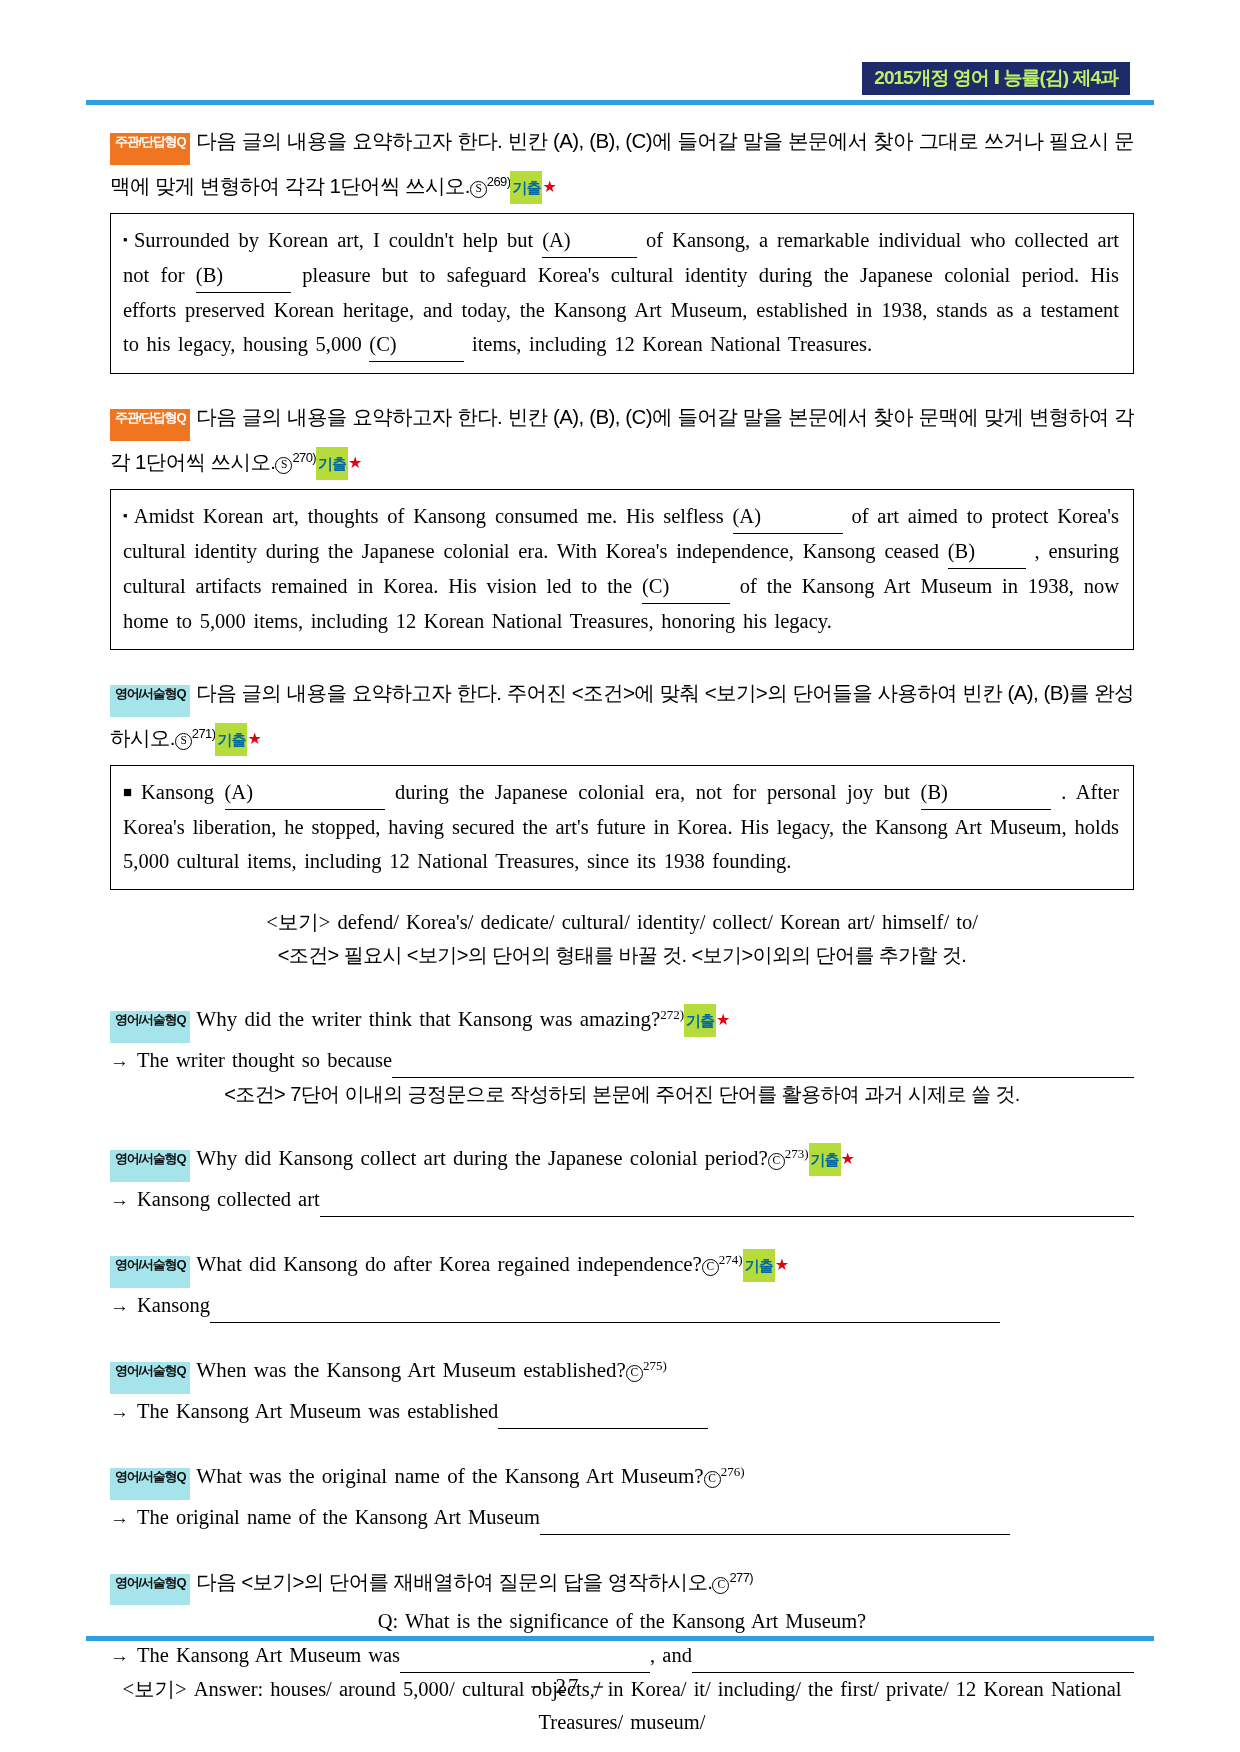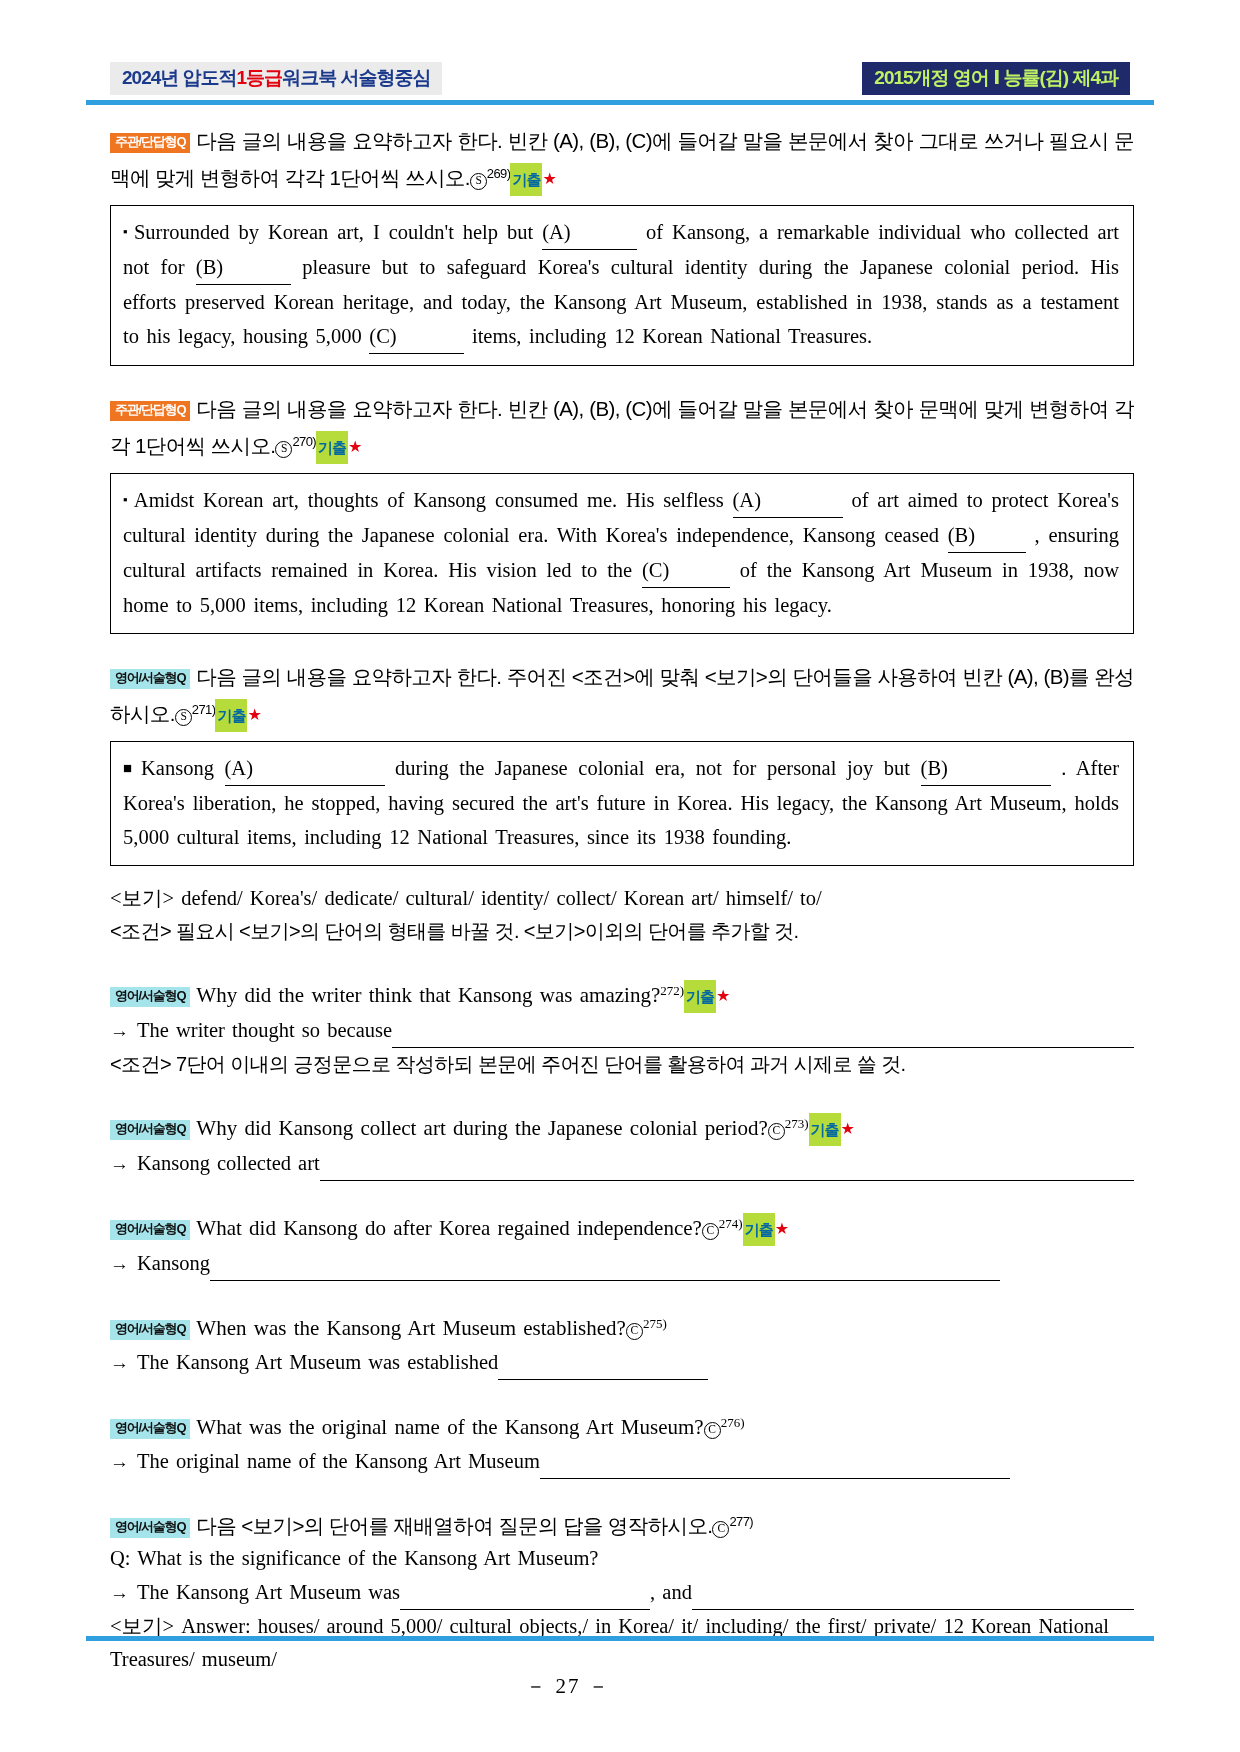--- a/index.html
+++ b/index.html
@@ -59,21 +59,21 @@
     text-align:justify;
   }
   .stem.eng {
     font-family:"Liberation Serif","DejaVu Serif",serif;
     font-size:21px; letter-spacing:0px; word-spacing:2px;
   }
   .badge {
     display:inline-block;
     font-family:"Liberation Sans","DejaVu Sans",sans-serif;
     font-size:13px; font-weight:700; line-height:1.15;
-    padding:2px 5px 3px 5px;
+    padding:2px 5px 15px 5px;
     letter-spacing:-1.2px;
     vertical-align:2px;
     margin-right:6px;
     white-space:nowrap;
   }
   .badge.orange { background:#ef7521; color:#ffffff; }
   .badge.cyan   { background:#a5e4ea; color:#111111; }
   .circ {
     display:inline-block;
     border:1.4px solid #000;
@@ -118,21 +118,21 @@
   .b-c  { width:95px; }
   .b-a2 { width:110px; }
   .b-b2 { width:78px; }
   .b-c2 { width:88px; }
   .b-a3 { width:160px; }
   .b-b3 { width:130px; }
 
   
   .note {
     font-family:"Liberation Serif","DejaVu Serif",serif;
-    font-size:20.5px; line-height:33px; word-spacing:2px;
+    font-size:20.5px; line-height:33px; word-spacing:2px;text-align:center;
   }
   .note.kr {
     font-family:"Liberation Sans","DejaVu Sans",sans-serif;
     font-size:20px; letter-spacing:-0.6px; word-spacing:0;
   }
   .ansline {
     font-family:"Liberation Serif","DejaVu Serif",serif;
     font-size:20.5px; line-height:34px; word-spacing:2px;
     display:flex; align-items:baseline;
   }
@@ -145,21 +145,20 @@
   .f-277b   { flex:1; }
   .gap { margin-top:26px; }
   .gap-s { margin-top:16px; }
 </style>
 </head>
 <body>
 
 <div class="page">
 
   <div class="header">
-    <div class="hdr-left"><span>2024년 압도적</span><span class="red">1등급</span><span>워크북 서술형중심</span></div>
     <div class="hdr-right">2015개정 영어 Ⅰ 능률(김) 제4과</div>
   </div>
   <div class="rule-top"></div>
 
   <div class="content">
 
     <div class="qblock">
       <div class="stem">
         <span class="badge orange">주관/단답형Q</span><span>다음 글의 내용을 요약하고자 한다. 빈칸 (A), (B), (C)에 들어갈 말을 본문에서 찾아 그대로 쓰거나 필요시 문맥에 맞게 변형하여 각각 1단어씩 쓰시오.</span><span class="circ">S</span><span class="sup">269)</span><span class="tag-gi">기출</span><span class="star">★</span>
       </div>

